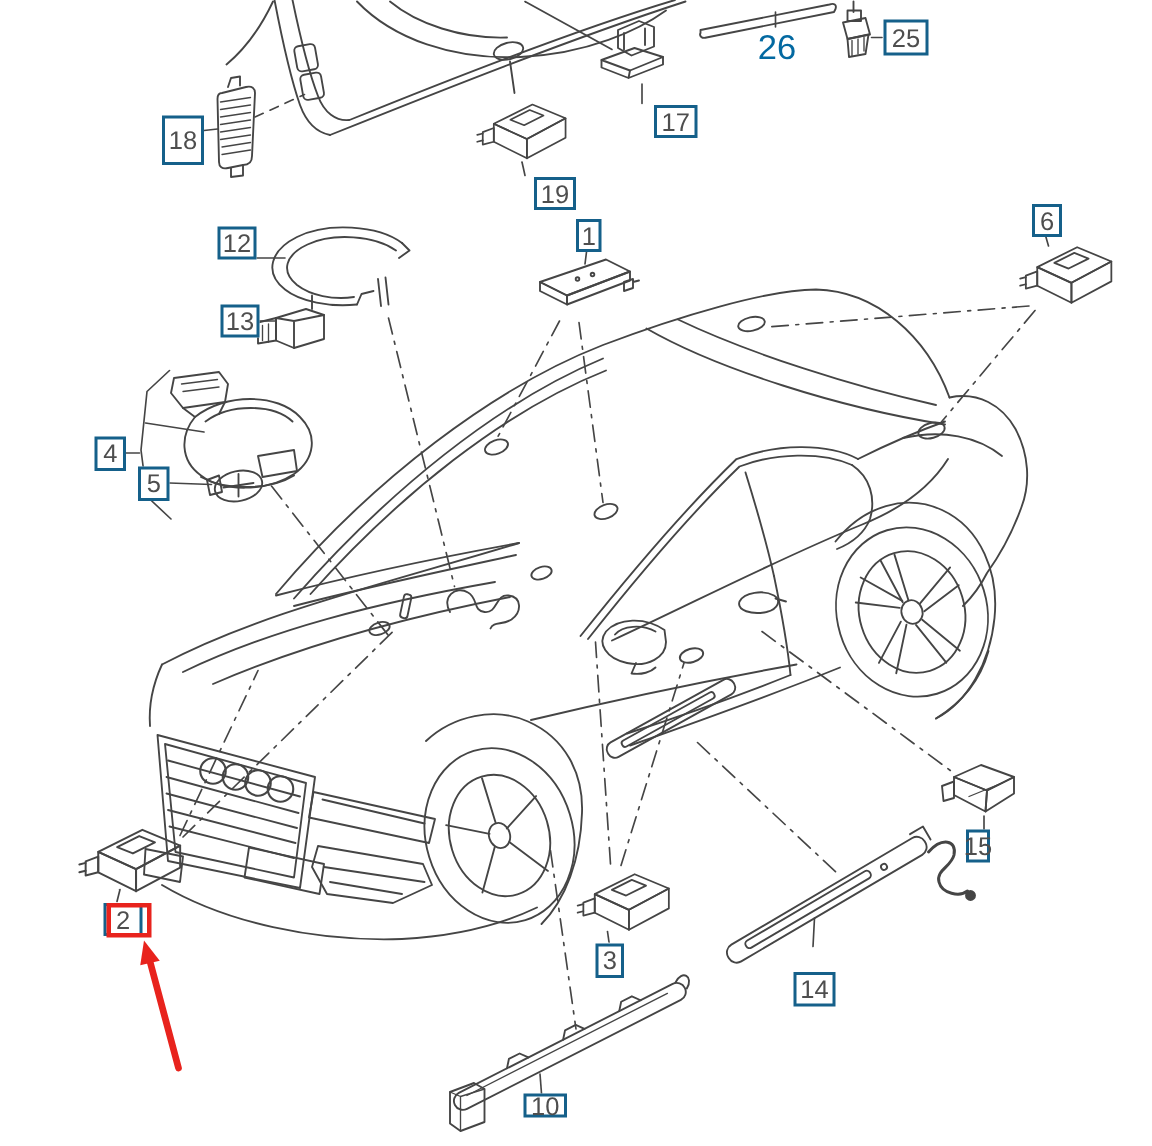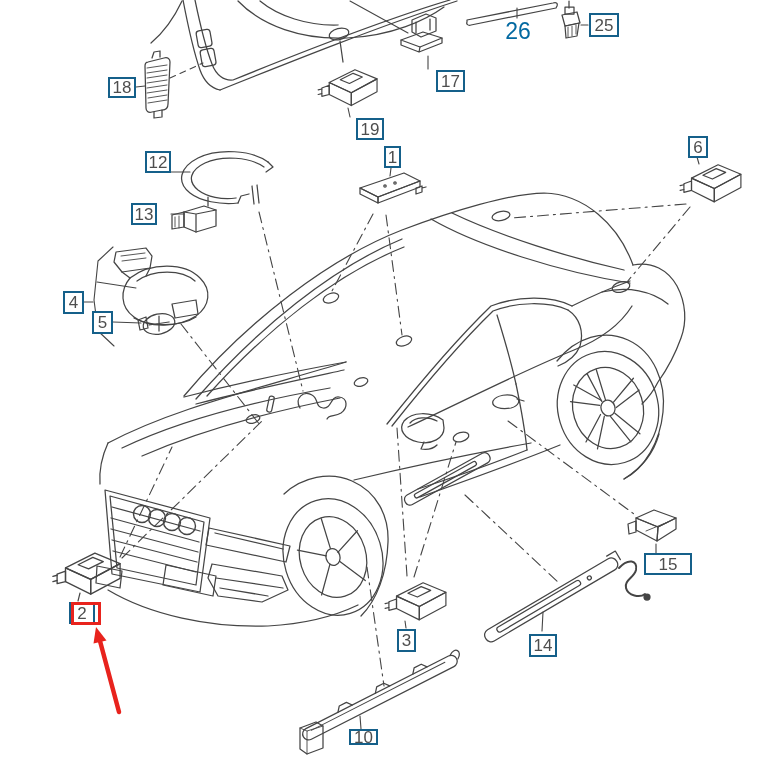--- a/index.html
+++ b/index.html
@@ -309,33 +309,33 @@
     <path d="M 508,421 L 634,514"></path>
     <path d="M 367,567 L 384,686"></path>
   </g>
 
   <g stroke="#e8231d">
     <path d="M 119,712 L 100,641" stroke-width="4.5"></path>
     <polygon points="96,627 106.5,640.5 93.5,643.5" fill="#e8231d" stroke="none"></polygon>
   </g>
 </svg>
 
-  <div class="plabel" style="left:108px;top:77px;width:28px;height:21px">18</div>
+  <div class="plabel" style="left:108px;top:77px;width:28px;height:33px">18</div>
   <div class="plabel" style="left:356px;top:118px;width:28px;height:22px">19</div>
   <div class="plabel" style="left:436px;top:70px;width:29px;height:22px">17</div>
   <div class="plabel plain" style="left:501px;top:18px;width:34px;height:27px">26</div>
   <div class="plabel" style="left:589px;top:13px;width:30px;height:24px">25</div>
   <div class="plabel" style="left:145px;top:151px;width:26px;height:22px">12</div>
-  <div class="plabel" style="left:131px;top:203px;width:26px;height:22px">13</div>
+  <div class="plabel" style="left:147px;top:203px;width:26px;height:22px">13</div>
   <div class="plabel" style="left:384px;top:146px;width:17px;height:22px">1</div>
   <div class="plabel" style="left:688px;top:136px;width:20px;height:22px">6</div>
   <div class="plabel" style="left:63px;top:291px;width:21px;height:23px">4</div>
   <div class="plabel" style="left:92px;top:311px;width:21px;height:23px">5</div>
   <div class="plabel" style="left:69px;top:602px;width:26px;height:22px">
     <span>2</span>
     <span class="redbox"></span>
   </div>
   <div class="plabel" style="left:397px;top:629px;width:19px;height:23px">3</div>
-  <div class="plabel" style="left:529px;top:634px;width:28px;height:23px">14</div>
-  <div class="plabel" style="left:644px;top:553px;width:48px;height:22px">15</div>
+  <div class="plabel" style="left:529px;top:648px;width:28px;height:23px">14</div>
+  <div class="plabel" style="left:644px;top:553px;width:16px;height:22px">15</div>
   <div class="plabel" style="left:349px;top:729px;width:29px;height:16px">10</div>
 
 </div>
 
 </body></html>

